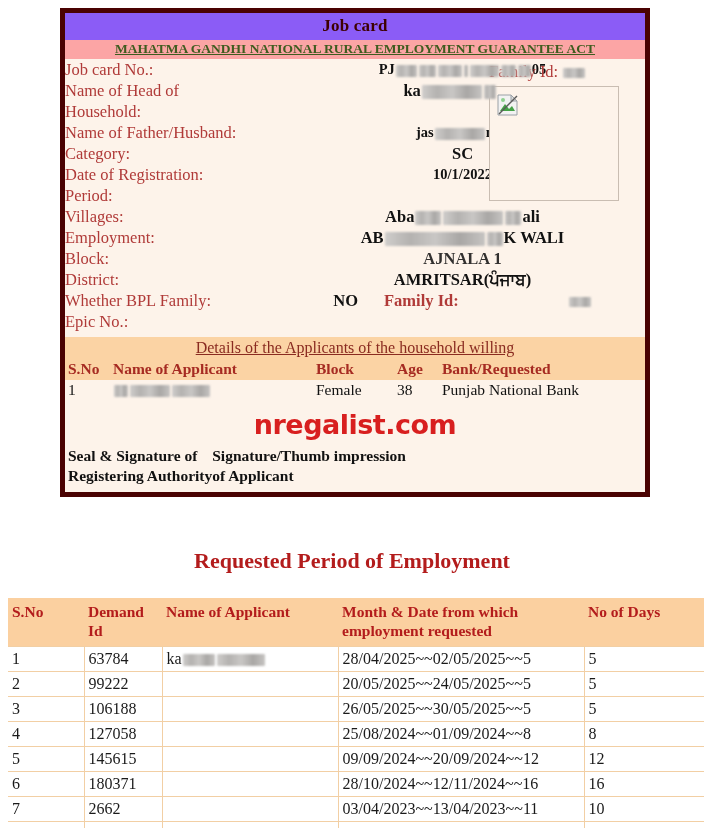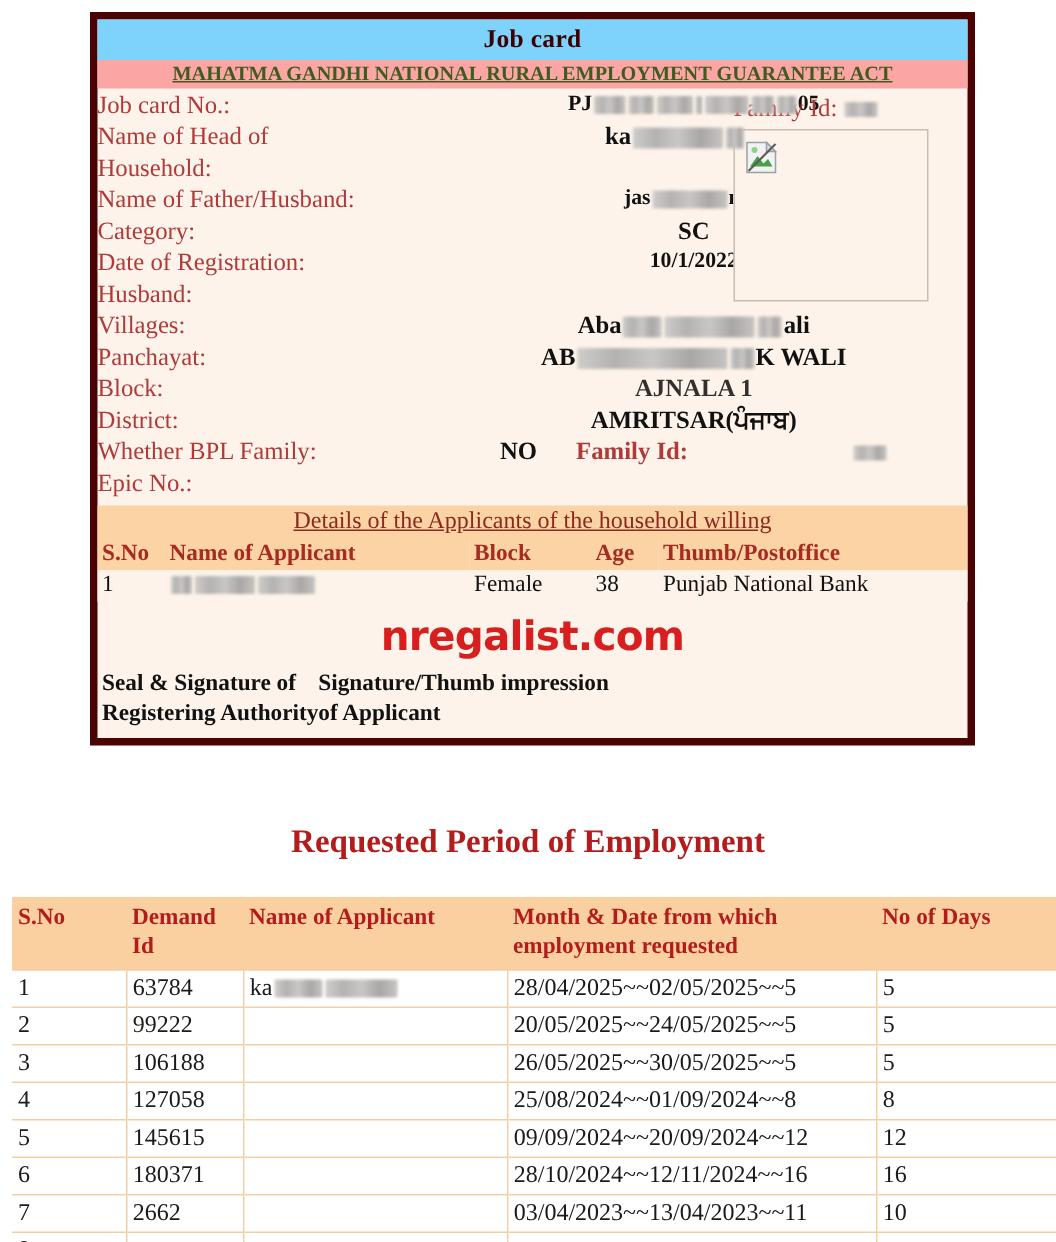--- a/index.html
+++ b/index.html
@@ -20,21 +20,21 @@
   .jobcard-wrap {
     position: absolute;
     left: 60px;
     top: 8px;
     width: 590px;
     box-sizing: border-box;
     border: 5px solid #4a0202;
     background: #fdf3ea;
   }
   .jc-title {
-    background: #7dd3fc;
+    background: #8b5cf6;
     text-align: center;
     font-weight: bold;
     font-size: 17px;
     color: #3d0000;
     padding: 3px 0 4px 0;
     letter-spacing: .2px;
   }
   .jc-act {
     text-align: center;
     font-weight: bold;
@@ -286,31 +286,31 @@
       </tr>
       <tr>
         <td class="lbl">Category:</td>
         <td class="val big">SC</td>
       </tr>
       <tr>
         <td class="lbl">Date of Registration:</td>
         <td class="val">10/1/2022</td>
       </tr>
       <tr>
-        <td class="lbl">Husband:</td>
+        <td class="lbl">Period:</td>
         <td class="val"></td>
       </tr>
       <tr>
         <td class="lbl">Villages:</td>
         <td class="val big">
           <span>Aba</span><span class="redact tall" style="width:26px;"></span><span class="redact tall" style="width:60px;"></span><span class="redact tall" style="width:16px;"></span><span>ali</span>
         </td>
       </tr>
       <tr>
-        <td class="lbl">Panchayat:</td>
+        <td class="lbl">Employment:</td>
         <td class="val big">
           <span>AB</span><span class="redact tall" style="width:100px;"></span><span class="redact tall" style="width:16px;"></span><span>K WALI</span>
         </td>
       </tr>
       <tr>
         <td class="lbl">Block:</td>
         <td class="val big" style="opacity:.86;">AJNALA 1</td>
       </tr>
       <tr>
         <td class="lbl">District:</td>
@@ -332,21 +332,21 @@
 
   <div class="details-bar">Details of the Applicants of the household willing</div>
 
   <table class="appl-table">
     <thead>
       <tr>
         <th class="col-sno">S.No</th>
         <th class="col-name">Name of Applicant</th>
         <th class="col-gen">Block</th>
         <th class="col-age">Age</th>
-        <th>Thumb/Postoffice</th>
+        <th>Bank/Requested</th>
       </tr>
     </thead>
     <tbody>
       <tr>
         <td>1</td>
         <td>
           <span class="redact" style="width:14px;"></span><span class="redact" style="width:40px;"></span><span class="redact" style="width:38px;"></span>
         </td>
         <td>Female</td>
         <td>38</td>

